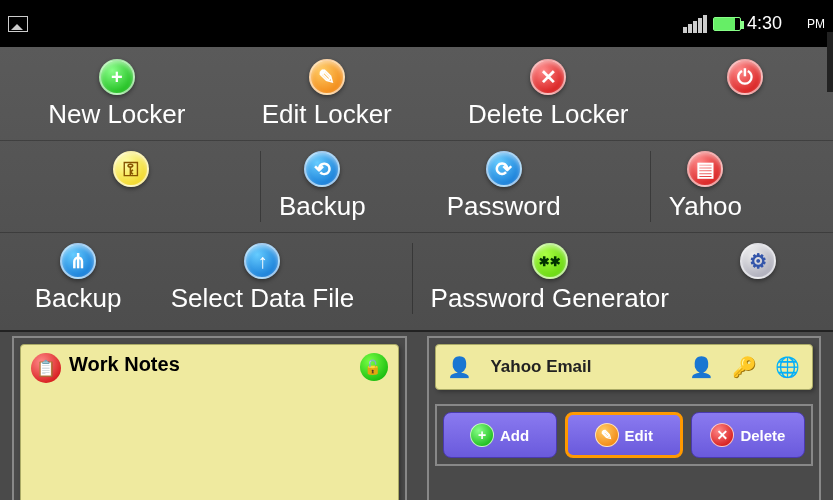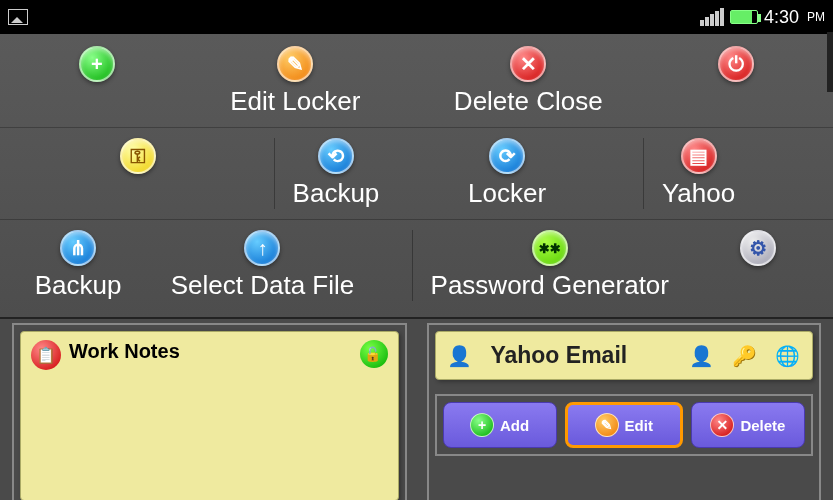--- a/index.html
+++ b/index.html
@@ -5,32 +5,32 @@
 * { margin: 0; padding: 0; box-sizing: border-box; }
 body {
   width: 833px;
   height: 500px;
   background: #4a4a4a;
   font-family: Arial, sans-serif;
   overflow: hidden;
   position: relative;
 }
 .status-bar {
-  height: 34px;
+  height: 47px;
   background: #000;
   display: flex;
   align-items: center;
   justify-content: space-between;
   padding: 16px 8px;
   color: #fff;
 }
 .status-left { display: flex; align-items: center; }
 .status-right { display: flex; align-items: center; gap: 6px; }
 .status-time { font-size: 18px; font-weight: 300; }
-.pm { font-size: 12px; margin-left: 2px; }
+.pm { font-size: 12px; margin-left: 19px; }
 .pic-icon { width: 20px; height: 16px; border: 1.5px solid #ccc; position: relative; }
 .pic-icon::after { content: ''; position: absolute; bottom: 1px; left: 2px; width: 0; height: 0; border-left: 6px solid transparent; border-right: 6px solid transparent; border-bottom: 6px solid #ccc; }
 .signal { display: flex; align-items: flex-end; gap: 1px; }
 .signal div { width: 4px; background: #ccc; }
 .signal div:nth-child(1){height:6px} .signal div:nth-child(2){height:9px} .signal div:nth-child(3){height:12px} .signal div:nth-child(4){height:15px} .signal div:nth-child(5){height:18px}
 .battery { width: 28px; height: 14px; border: 1.5px solid #8f8; border-radius: 2px; position: relative; }
 .battery::after { content:''; position:absolute; right:-4px; top:3px; width:3px; height:8px; background:#8f8; }
 .battery-fill { width: 80%; height: 100%; background: #6e6; }
 
 .menu-panel {
@@ -104,21 +104,21 @@
 .account-card {
   background: #efea9f;
   border: 1px solid #aa6;
   border-radius: 4px;
   padding: 10px 12px;
   display: flex;
   align-items: center;
   gap: 18px;
   box-shadow: 2px 2px 4px rgba(0,0,0,0.3);
 }
-.account-name { font-weight: bold; font-size: 23px; color: #222; }
+.account-name { font-weight: bold; font-size: 17px; color: #222; }
 .small-ic { font-size: 20px; }
 
 .button-bar {
   display: flex;
   gap: 8px;
   margin-top: 14px;
   padding: 6px;
   border: 2px solid #888;
   background: #4a4a4a;
 }
@@ -162,45 +162,46 @@
     <span class="status-time">4:30</span>
     <span class="pm">PM</span>
   </div>
 </div>
 <div class="right-accent"></div>
 
 <div class="menu-panel">
   <div class="menu-row">
     <div class="menu-item">
       <div class="icon-circle ic-green">+</div>
+      <span>New Locker</span>
     </div>
     <div class="menu-item">
       <div class="icon-circle ic-orange">✎</div>
       <span>Edit Locker</span>
     </div>
     <div class="menu-item">
       <div class="icon-circle ic-red">✕</div>
-      <span>Delete Close</span>
+      <span>Delete Locker</span>
     </div>
     <div class="menu-item">
       <div class="icon-circle ic-red">⏻</div>
     </div>
   </div>
 
   <div class="menu-row r2">
     <div class="menu-item">
       <div class="icon-circle ic-yellow" style="color:#850">⚿</div>
     </div>
     <div class="menu-item sep">
       <div class="icon-circle ic-blue">⟲</div>
       <span>Backup</span>
     </div>
     <div class="menu-item">
       <div class="icon-circle ic-blue">⟳</div>
-      <span>Locker</span>
+      <span>Password</span>
     </div>
     <div class="menu-item sep">
       <div class="icon-circle ic-red">▤</div>
       <span>Yahoo</span>
     </div>
   </div>
 
   <div class="menu-row">
     <div class="menu-item">
       <div class="icon-circle ic-blue">⋔</div>

